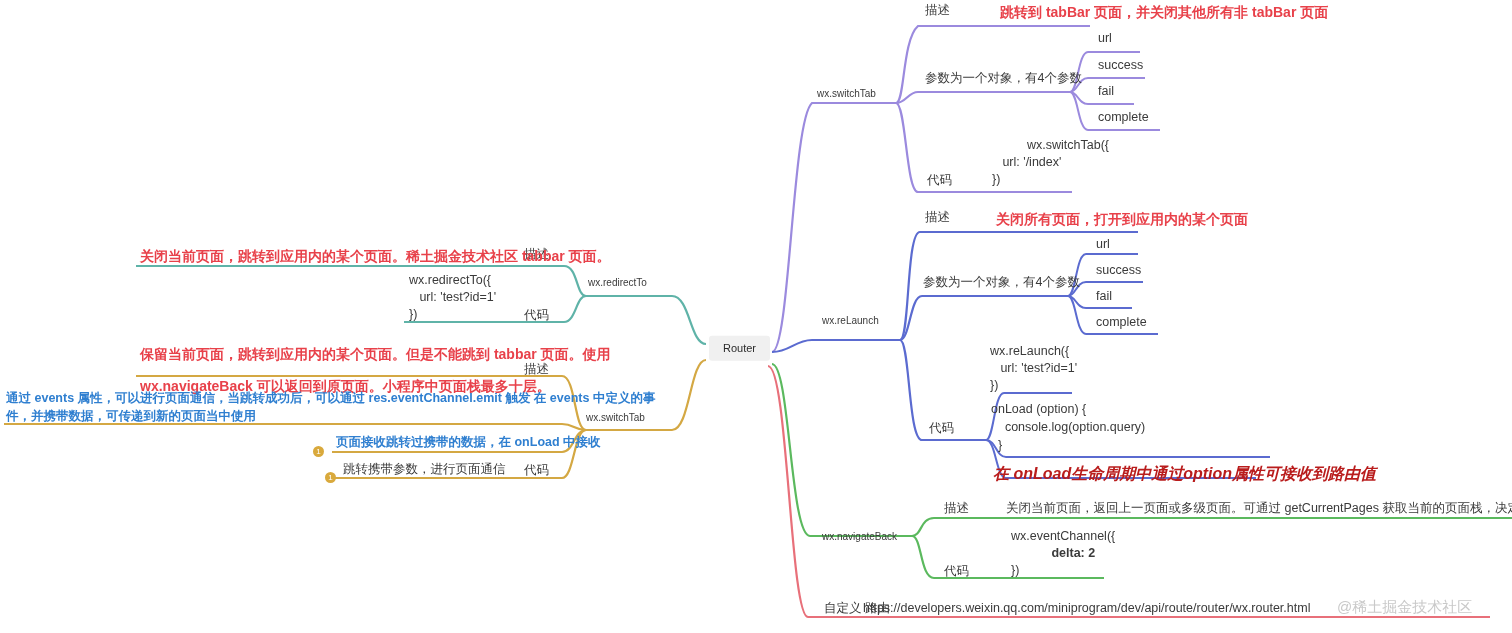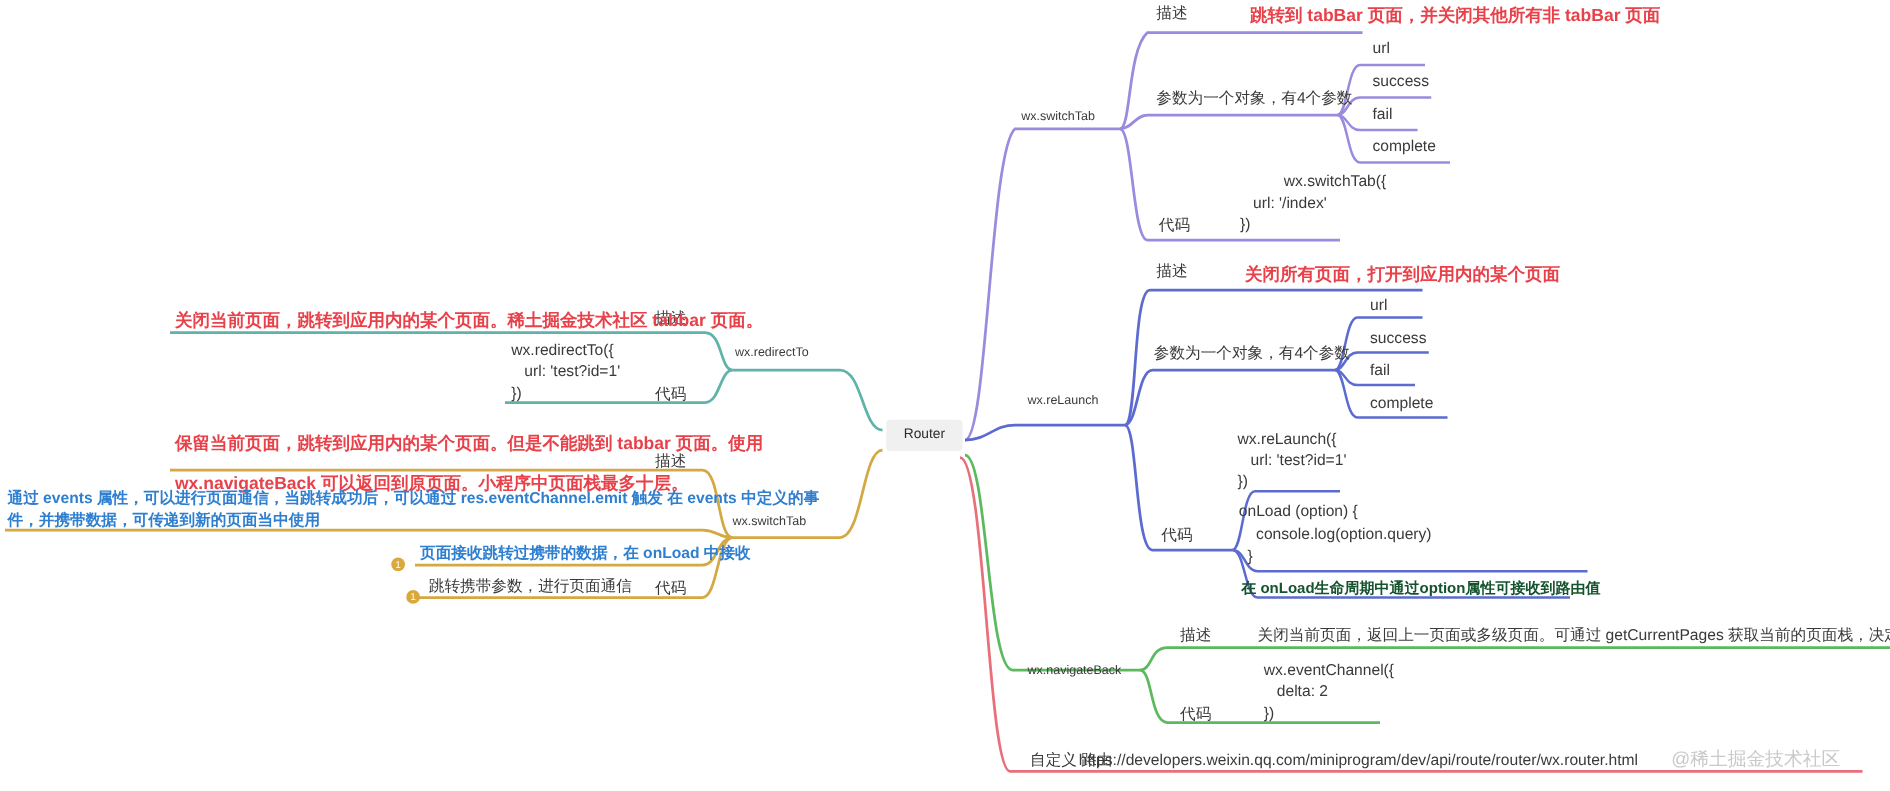--- a/index.html
+++ b/index.html
@@ -39,21 +39,21 @@
   .code { font-size: 12.5px; color: #3a3a3a; line-height: 1.42; }
   .red-txt {
     font-size: 14px; font-weight: bold; color: #e8414a;
     line-height: 1.5;
   }
   .blue-txt {
     font-size: 12.5px; font-weight: bold; color: #2f7fd0;
     line-height: 1.5;
   }
   .blue-ital {
-    font-size: 12px; font-weight: bold; color: #14532d;
+    font-size: 16px; font-weight: bold; font-style: italic; color: #b91c1c;
   }
   .plain { font-size: 12.5px; color: #3a3a3a; }
   .badge {
     position: absolute;
     width: 11px; height: 11px;
     border-radius: 50%;
     background: #d9a93c;
     color: #ffffff;
     font-size: 8px;
     line-height: 11px;
@@ -166,21 +166,21 @@
   <div class="badge" style="left:313px; top:446px;">1</div>
   <div class="node plain" style="left:343px; top:461px;">跳转携带参数，进行页面通信</div>
   <div class="badge" style="left:325px; top:472px;">1</div>
   <div class="node lbl-sm" style="left:524px; top:462px;">代码</div>
 
   <div class="node lbl" style="left:822px; top:530px;">wx.navigateBack</div>
   <div class="node lbl-sm" style="left:944px; top:500px;">描述</div>
   <div class="node plain" style="left:1006px; top:500px;">关闭当前页面，返回上一页面或多级页面。可通过 getCurrentPages 获取当前的页面栈，决定需要返回几层。</div>
   <div class="node lbl-sm" style="left:944px; top:563px;">代码</div>
   <div class="node code" style="left:1011px; top:528px;">wx.eventChannel({</div>
-  <div class="node code" style="left:1011px; top:545px;">   delta: 2</div>
+  <div class="node code" style="left:1041px; top:545px;font-weight:bold;">   delta: 2</div>
   <div class="node code" style="left:1011px; top:562px;">})</div>
 
   <div class="node plain" style="left:824px; top:600px;">自定义 路由</div>
   <div class="node plain" style="left:863px; top:600px;">https://developers.weixin.qq.com/miniprogram/dev/api/route/router/wx.router.html</div>
 
   <div class="watermark" style="left:1337px; top:598px;">@稀土掘金技术社区</div>
 
 </div>
 
 </body></html>

